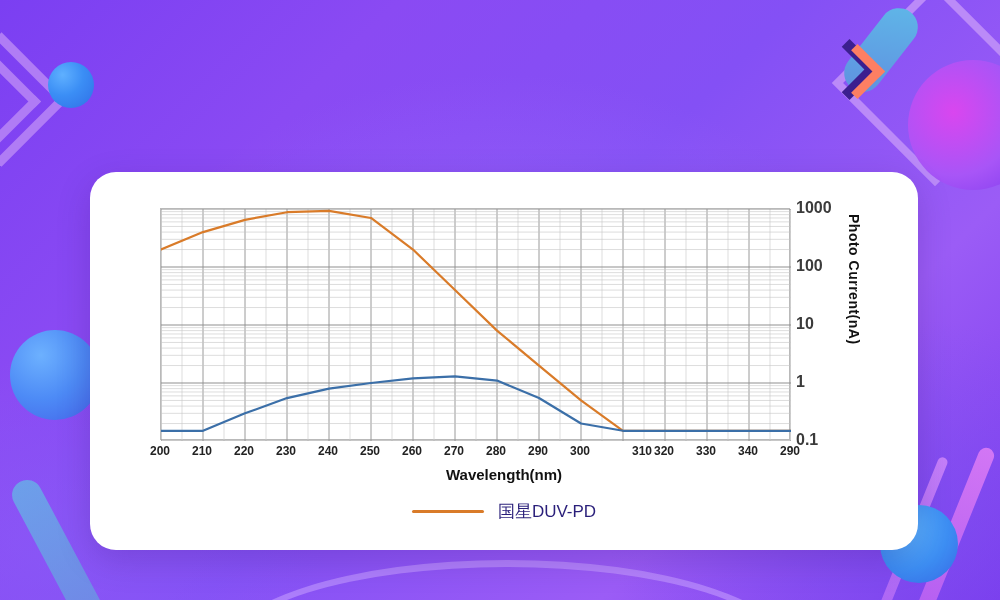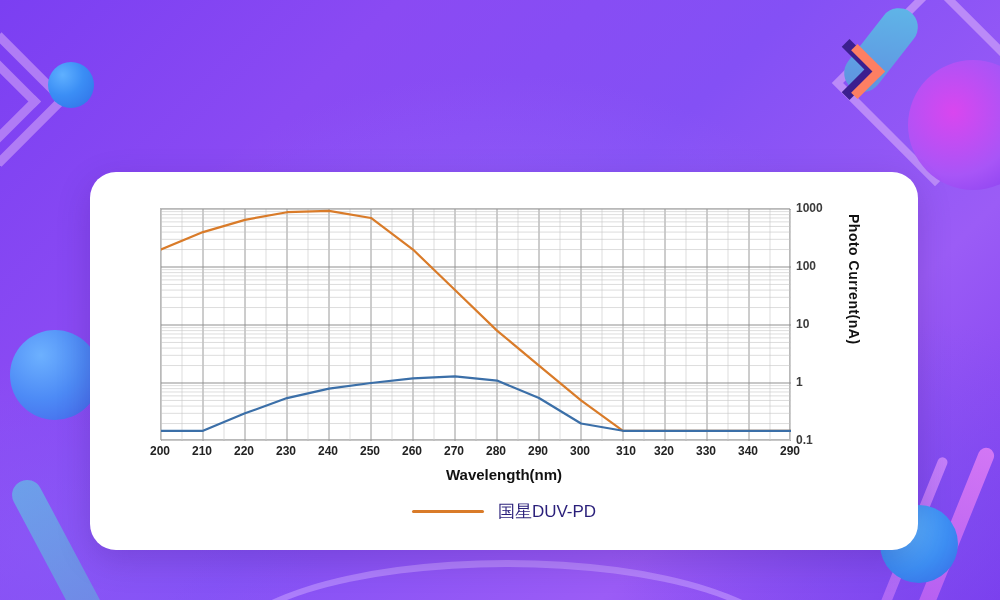--- a/index.html
+++ b/index.html
@@ -217,21 +217,21 @@
   .plot svg { display: block; }
 
   .ylabels {
     position: absolute;
     left: 706px; top: 28px;
     width: 44px; height: 248px;
   }
   .ylab {
     position: absolute;
     left: 0;
-    font-size: 12px;
+    font-size: 16px;
     font-weight: bold;
     color: #3b3b3b;
     transform: translateY(-50%);
     white-space: nowrap;
   }
   .yaxis-title {
     position: absolute;
     left: 756px; top: 42px;
     font-size: 14px;
     font-weight: bold;
@@ -405,21 +405,21 @@
         <span class="xlab" style="left: 42px;">210</span>
         <span class="xlab" style="left: 84px;">220</span>
         <span class="xlab" style="left: 126px;">230</span>
         <span class="xlab" style="left: 168px;">240</span>
         <span class="xlab" style="left: 210px;">250</span>
         <span class="xlab" style="left: 252px;">260</span>
         <span class="xlab" style="left: 294px;">270</span>
         <span class="xlab" style="left: 336px;">280</span>
         <span class="xlab" style="left: 378px;">290</span>
         <span class="xlab" style="left: 420px;">300</span>
-        <span class="xlab" style="left: 466px; text-align: right;">310</span>
+        <span class="xlab" style="left: 482px; text-align: right;">310</span>
         <span class="xlab" style="left: 504px;">320</span>
         <span class="xlab" style="left: 546px;">330</span>
         <span class="xlab" style="left: 588px;">340</span>
         <span class="xlab" style="left: 630px;">290</span>
       </div>
 
     <div class="xaxis-title">Wavelength(nm)</div>
 
     <div class="legend">
       <div class="legend-item">

